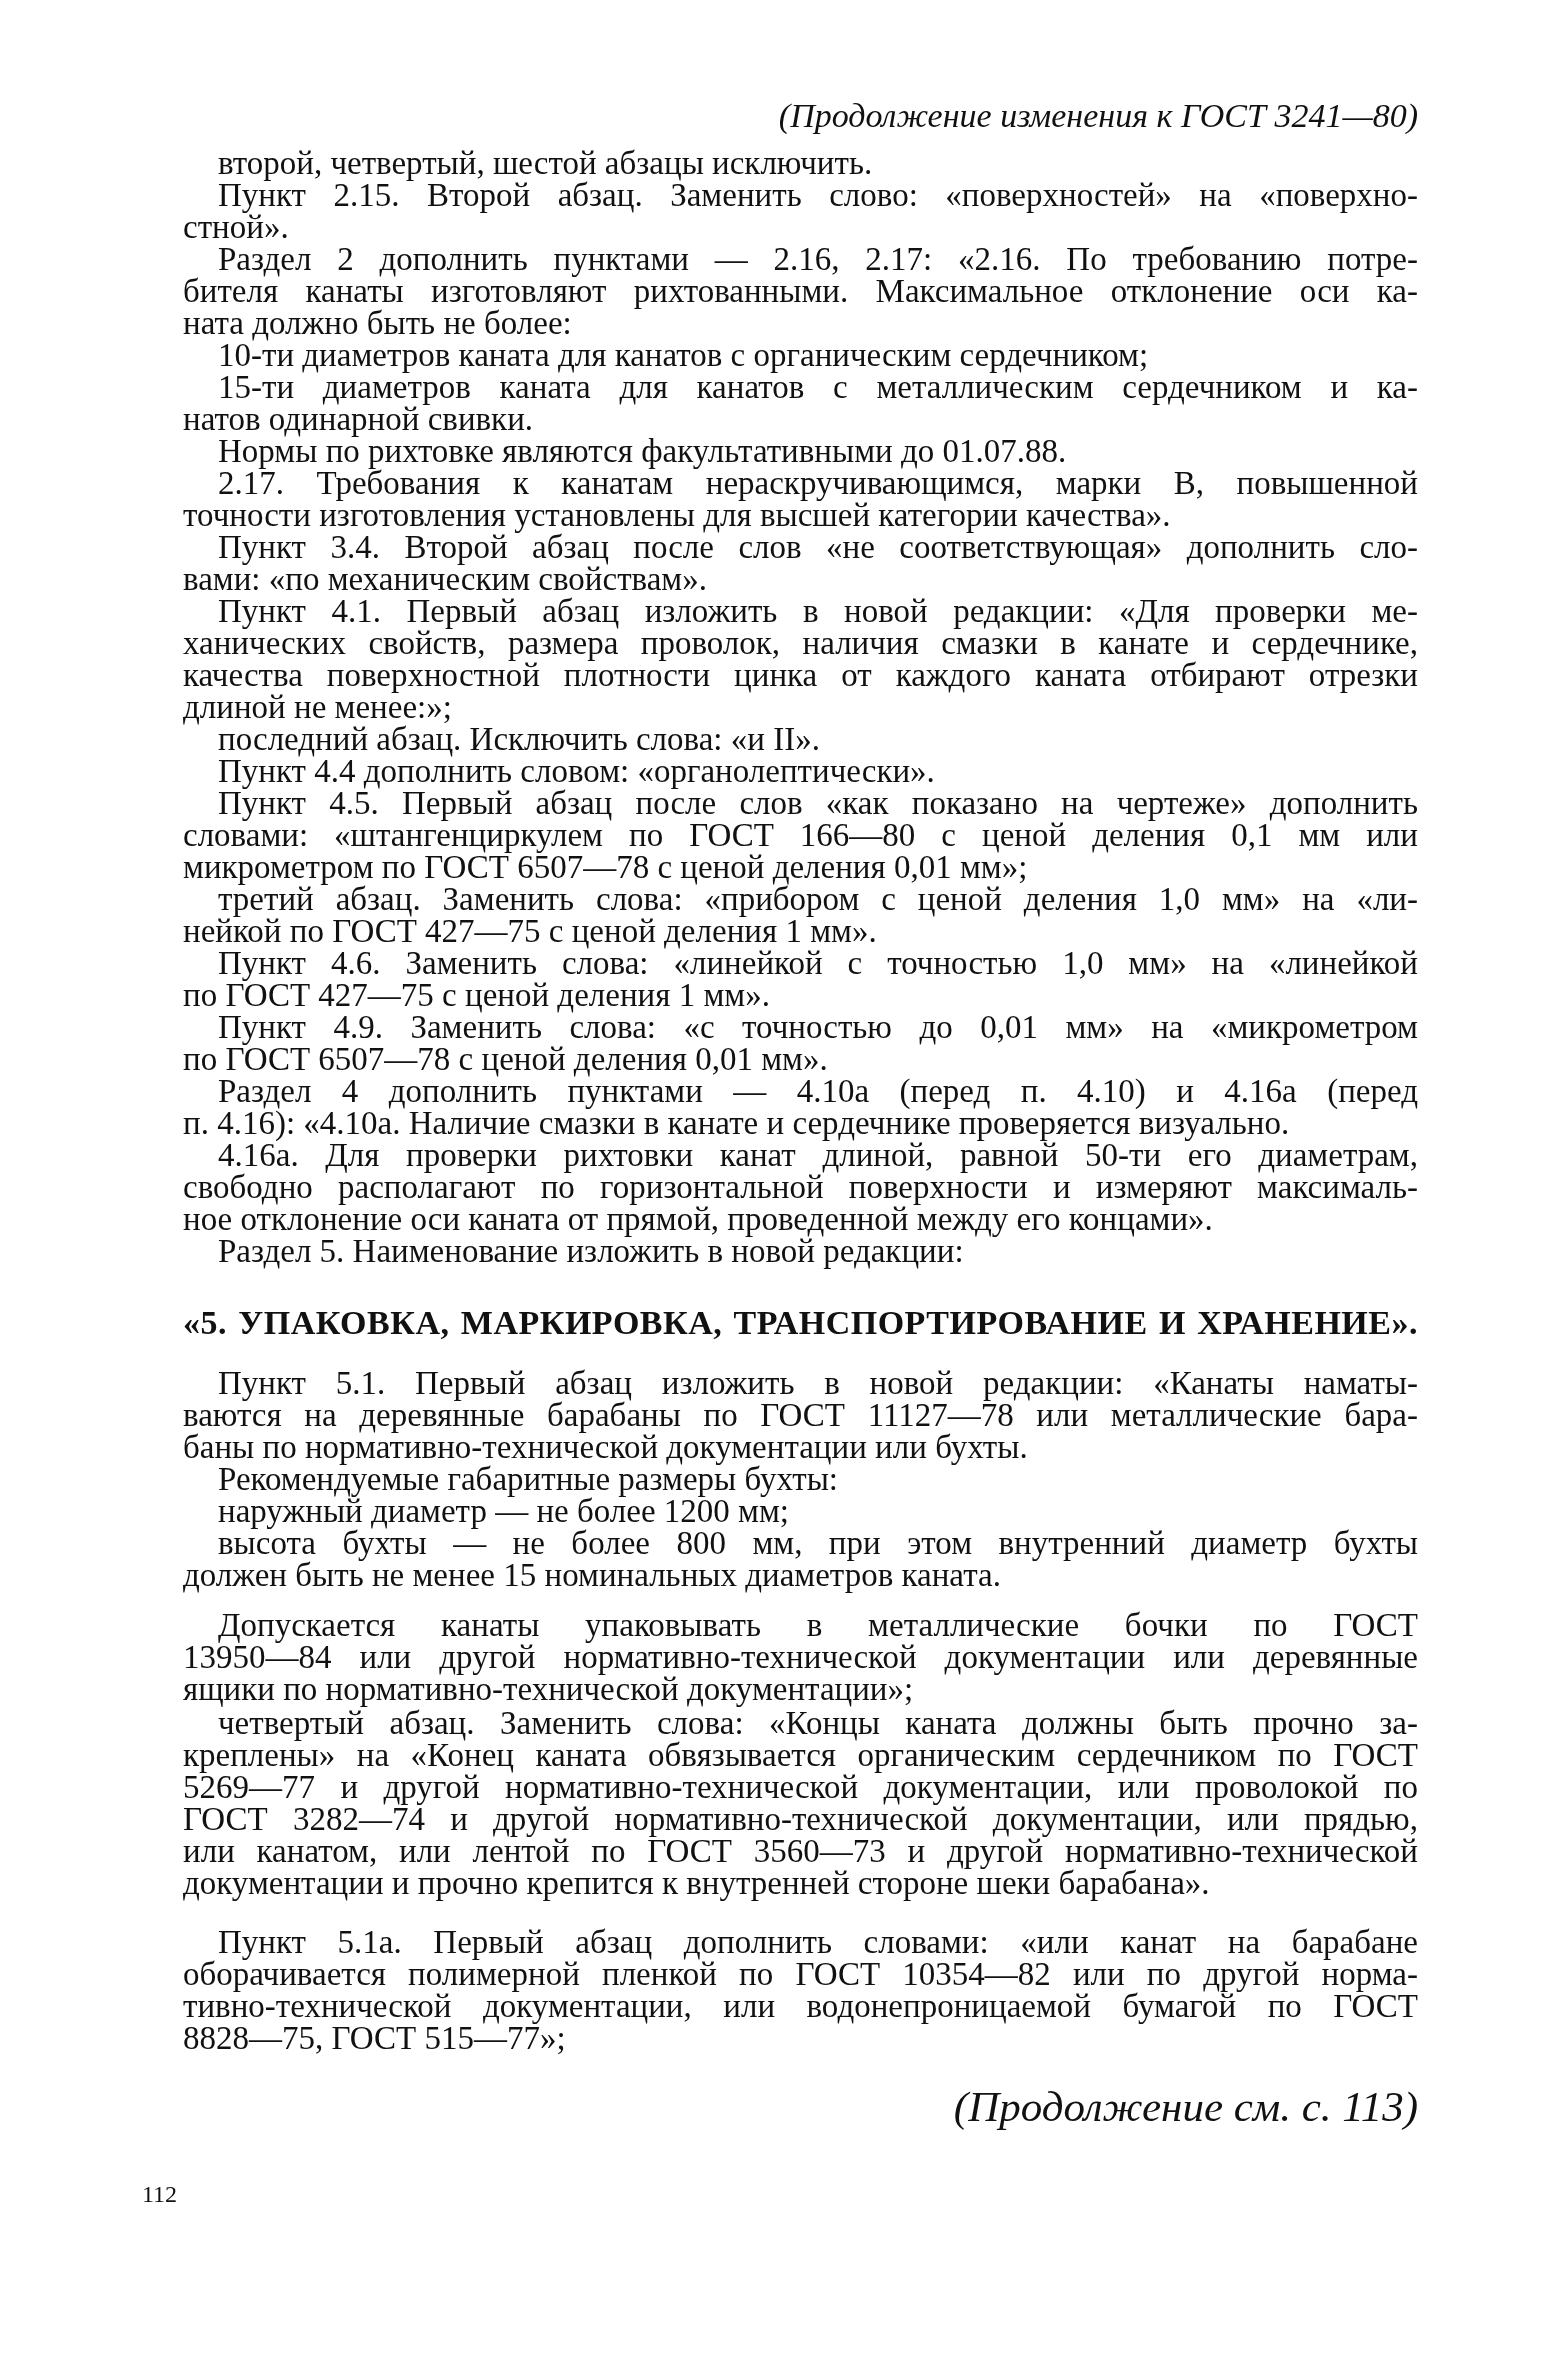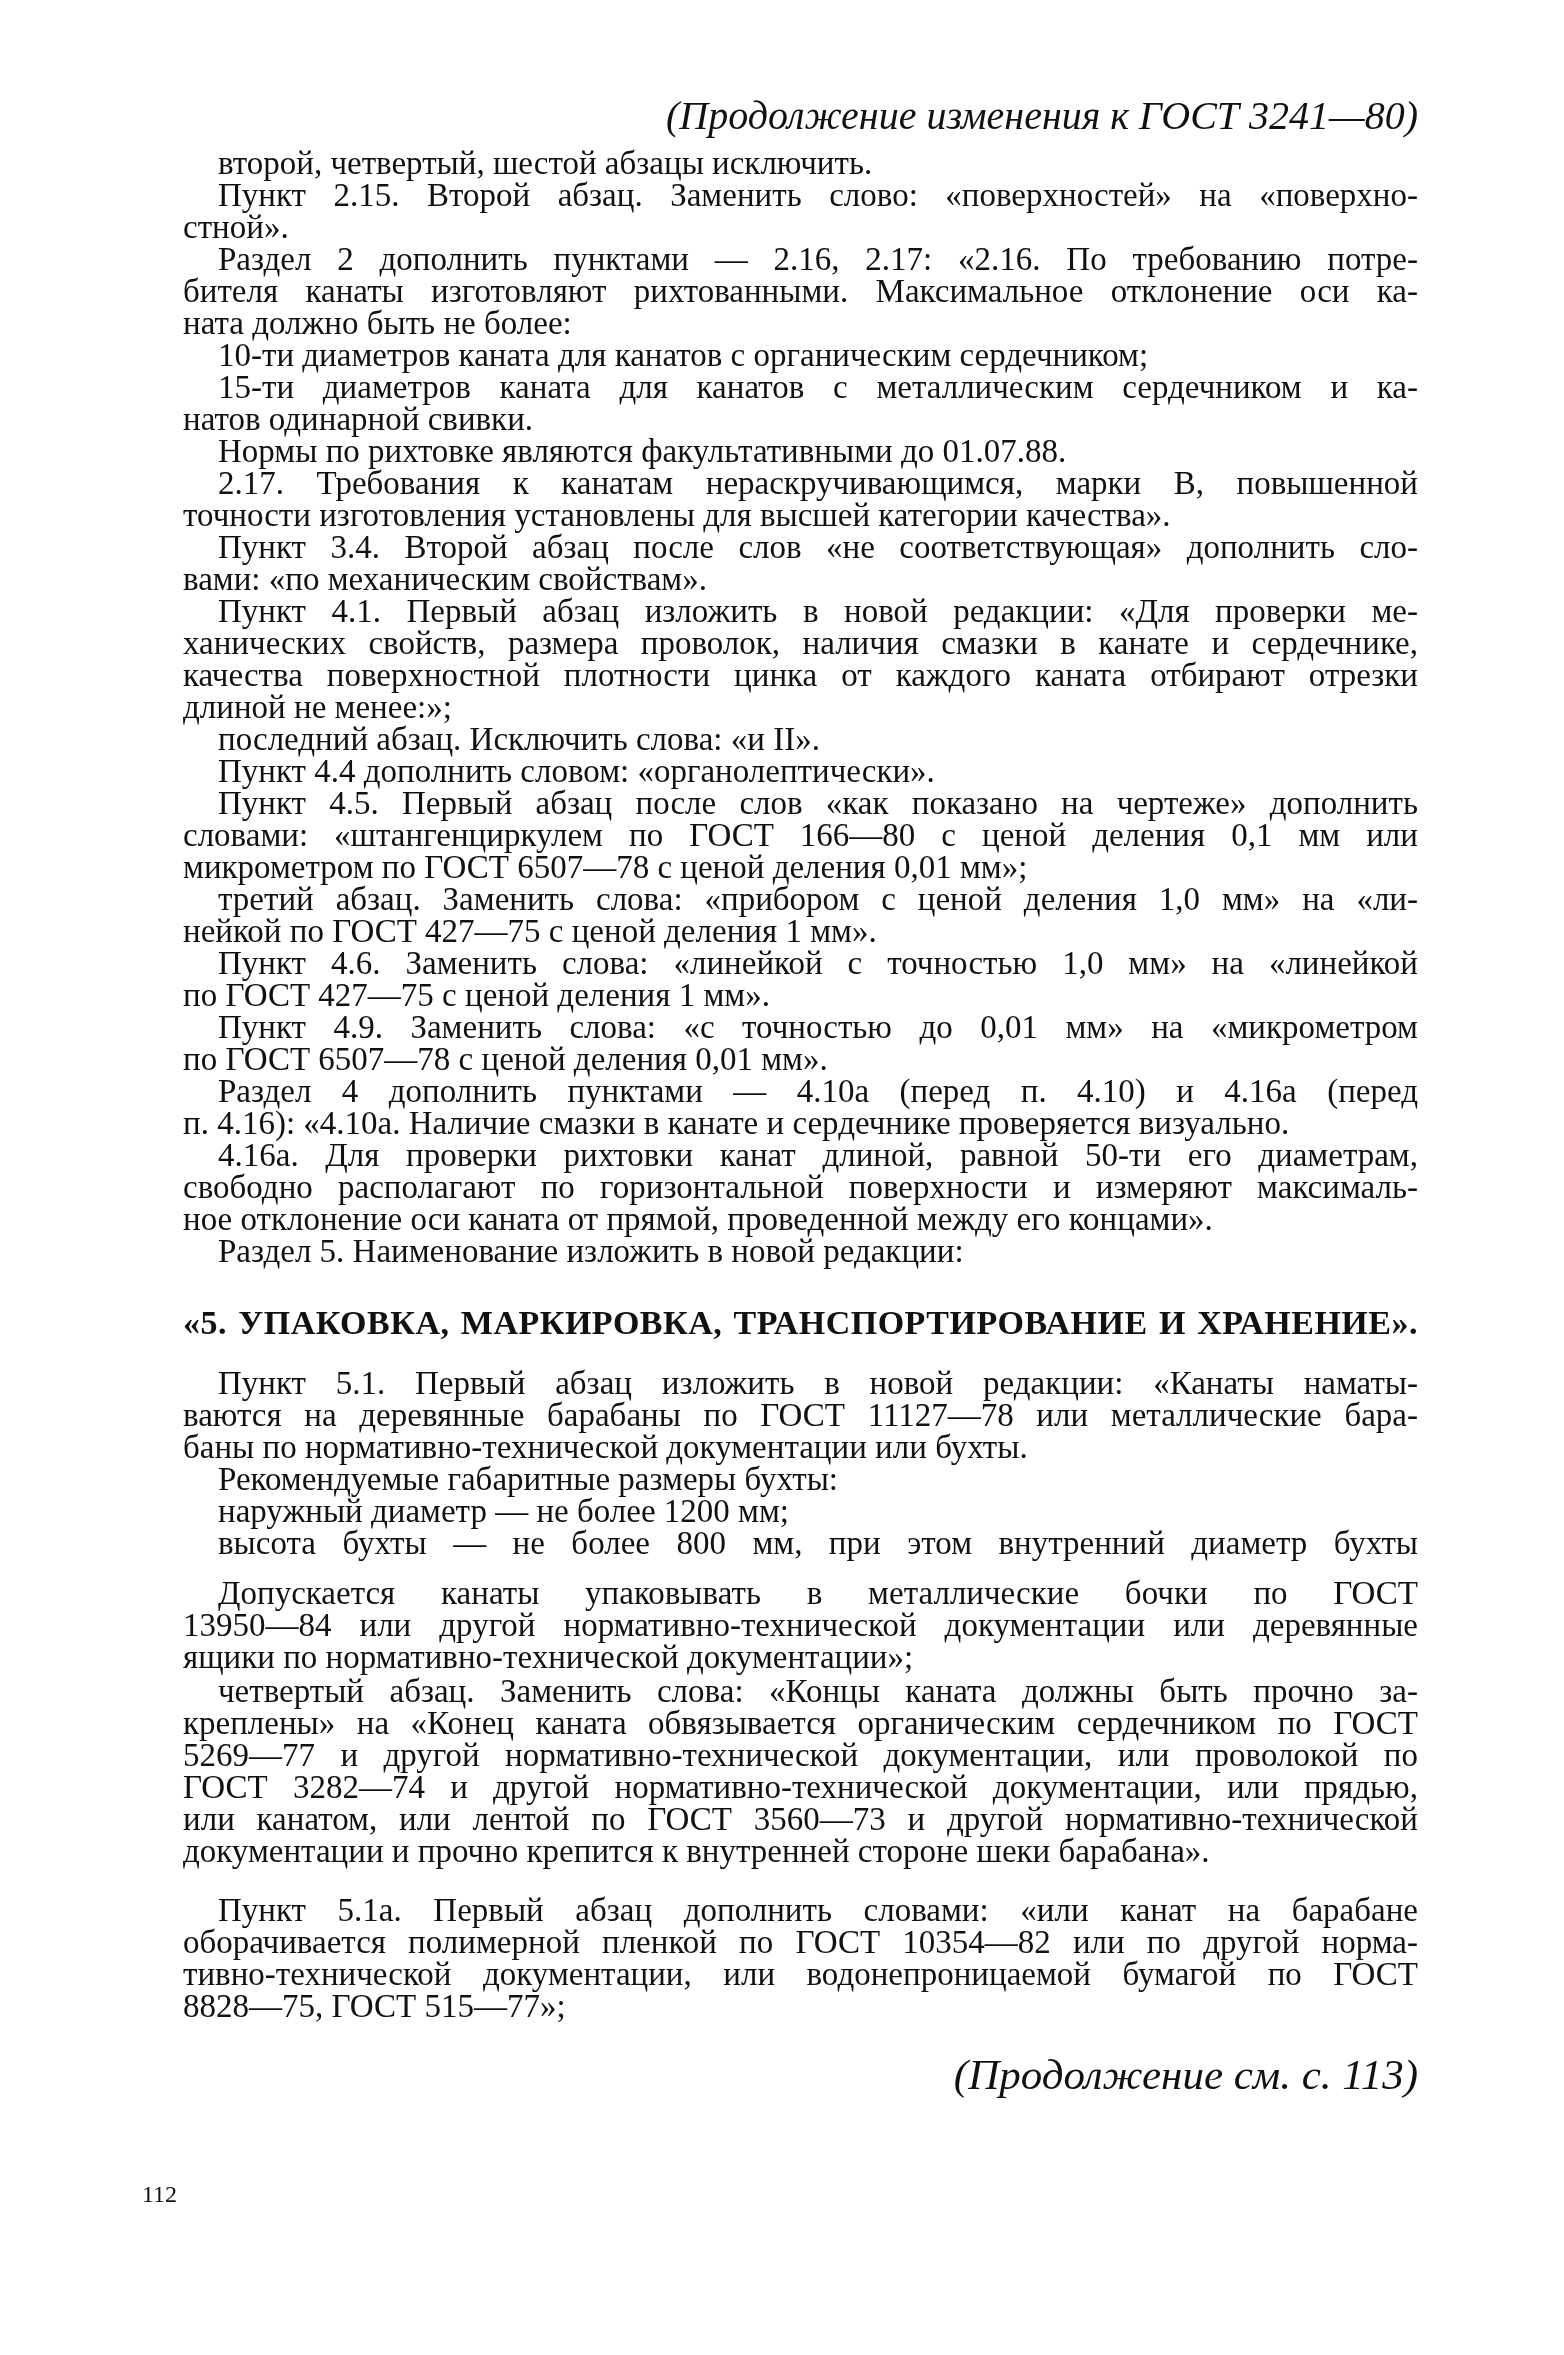--- a/index.html
+++ b/index.html
@@ -5,21 +5,21 @@
   html, body { margin: 0; padding: 0; background: #ffffff; }
   body { width: 1564px; height: 2356px; position: relative; overflow: hidden; }
   .page {
     position: absolute; left: 183px; top: 93px; width: 1235px;
     font-family: "Liberation Serif", "DejaVu Serif", serif;
     color: #111111;
     font-size: 33px;
     line-height: 32px;
   }
   .running-head {
-    text-align: right; font-style: italic; font-size: 40px;
+    text-align: right; font-style: italic; font-size: 34px;
     margin: 0 0 9.3px 0; height: 45px; line-height: 45px;
   }
   .para { margin: 0; }
   .line { display: block; text-align: justify; text-align-last: justify; white-space: nowrap; height: 32px; }
   .line.last { text-align-last: left; }
   .indent { padding-left: 35px; }
   .heading {
     font-weight: bold; font-size: 34px; letter-spacing: 0.5px;
     margin: 40px 0 28px 0; text-align: justify; text-align-last: justify; white-space: nowrap;
   }
@@ -120,20 +120,21 @@
         <span class="line last">баны по нормативно-технической документации или бухты.</span>
       </div>
       <div class="para">
         <span class="line indent last">Рекомендуемые габаритные размеры бухты:</span>
       </div>
       <div class="para">
         <span class="line indent last">наружный диаметр — не более 1200 мм;</span>
       </div>
       <div class="para">
         <span class="line indent">высота бухты — не более 800 мм, при этом внутренний диаметр бухты</span>
+        <span class="line last">должен быть не менее 15 номинальных диаметров каната.</span>
       </div>
       <div class="para" style="margin-top: 18px;">
         <span class="line indent">Допускается канаты упаковывать в металлические бочки по ГОСТ</span>
         <span class="line">13950—84 или другой нормативно-технической документации или деревянные</span>
         <span class="line last">ящики по нормативно-технической документации»;</span>
       </div>
       <div class="para" style="margin-top: 2px;">
         <span class="line indent">четвертый абзац. Заменить слова: «Концы каната должны быть прочно за-</span>
         <span class="line">креплены» на «Конец каната обвязывается органическим сердечником по ГОСТ</span>
         <span class="line">5269—77 и другой нормативно-технической документации, или проволокой по</span>

